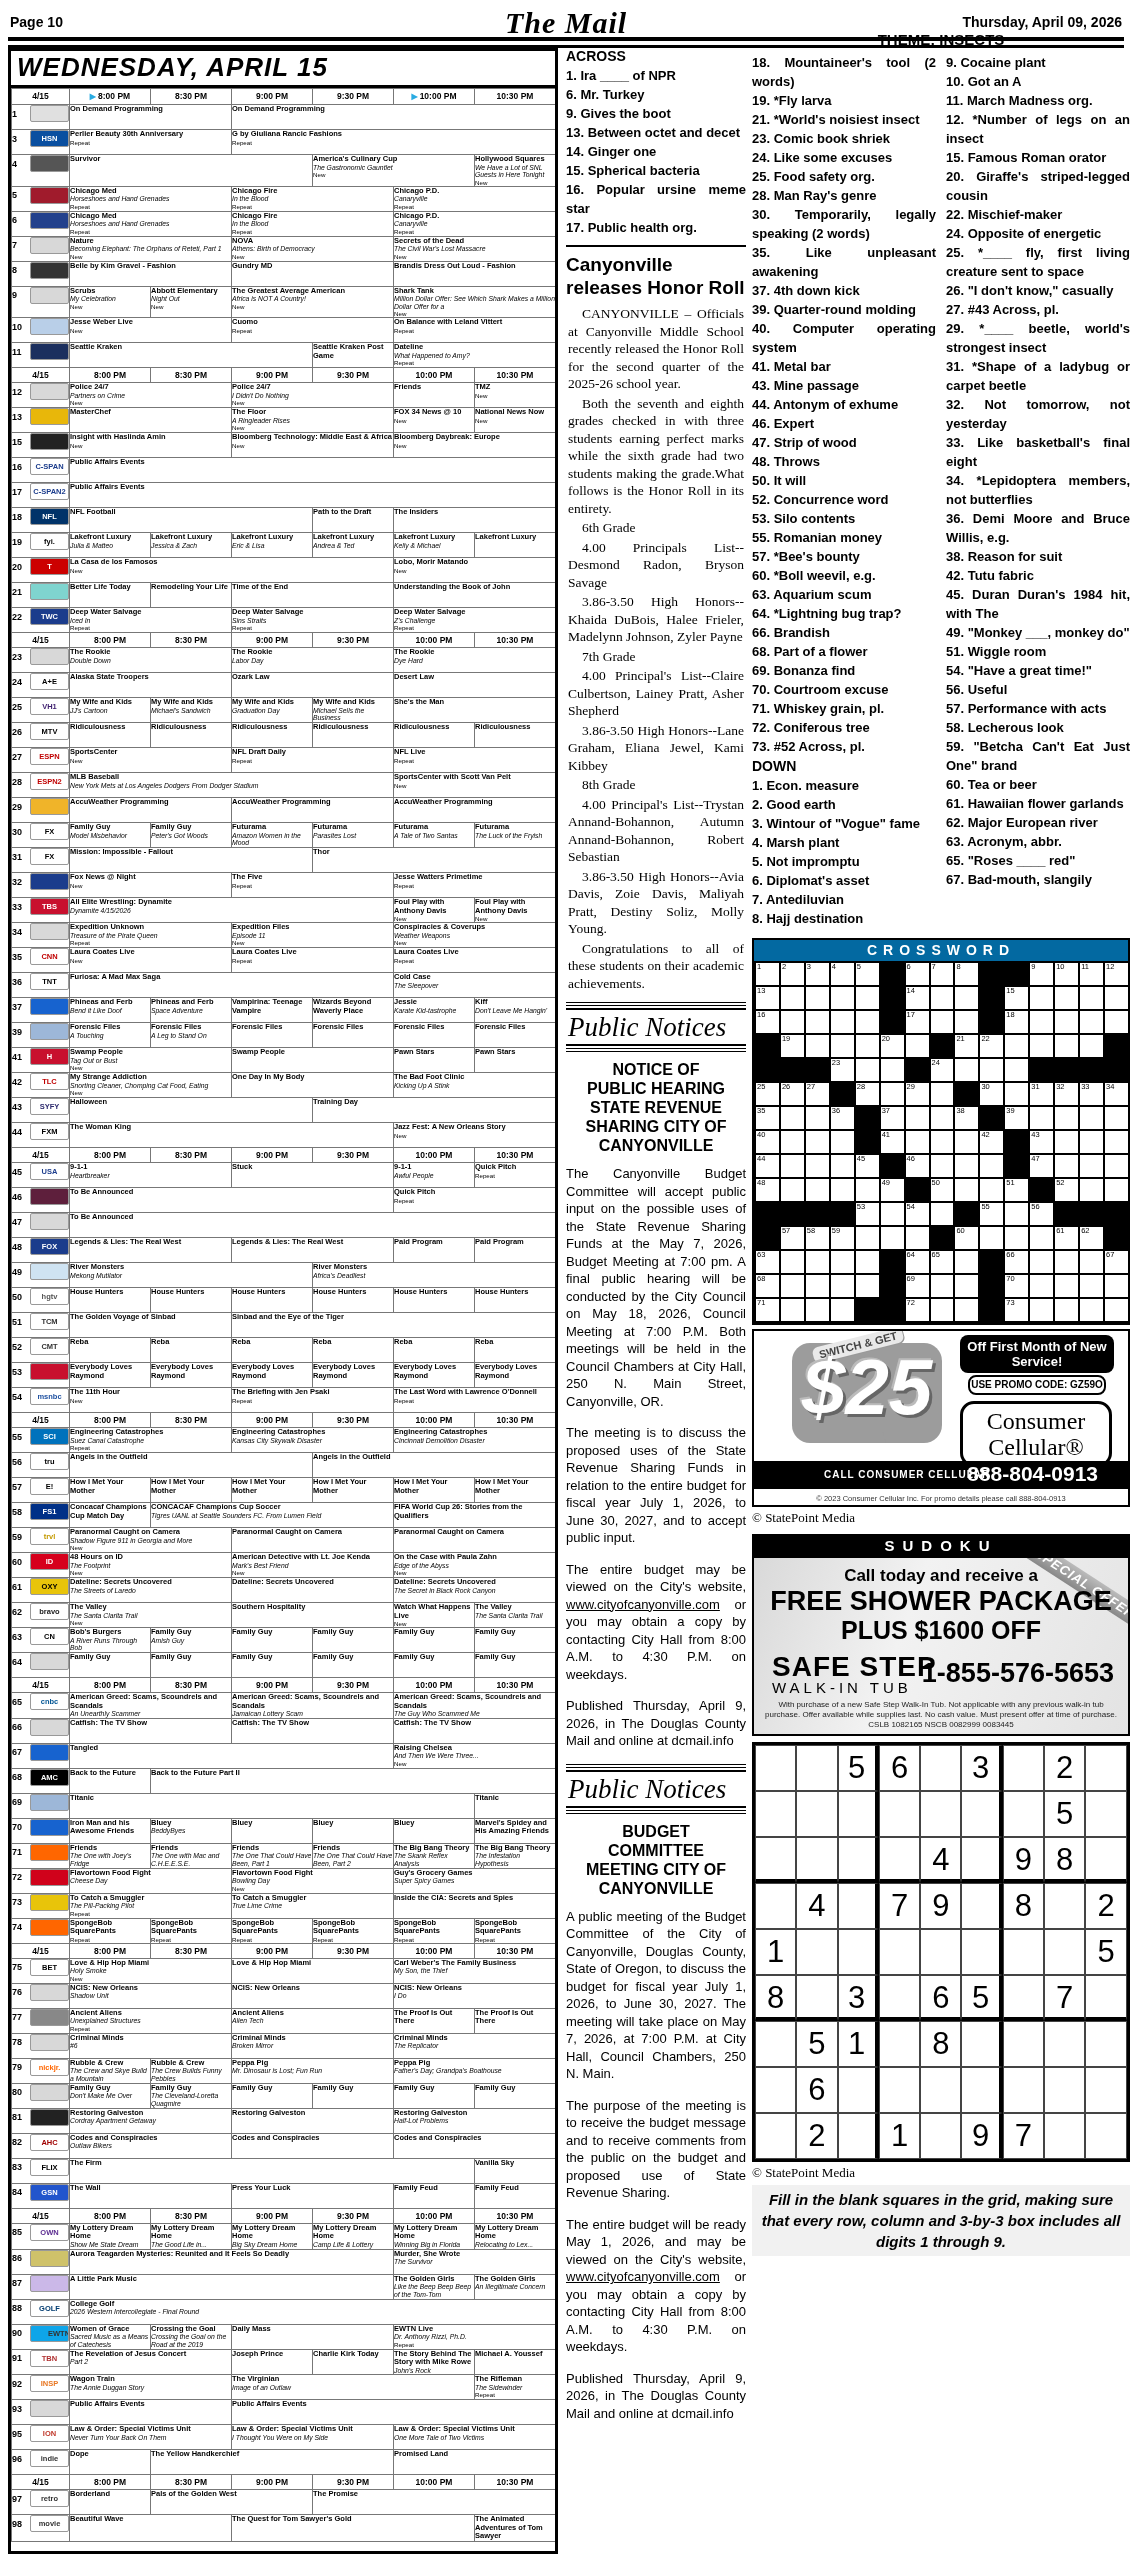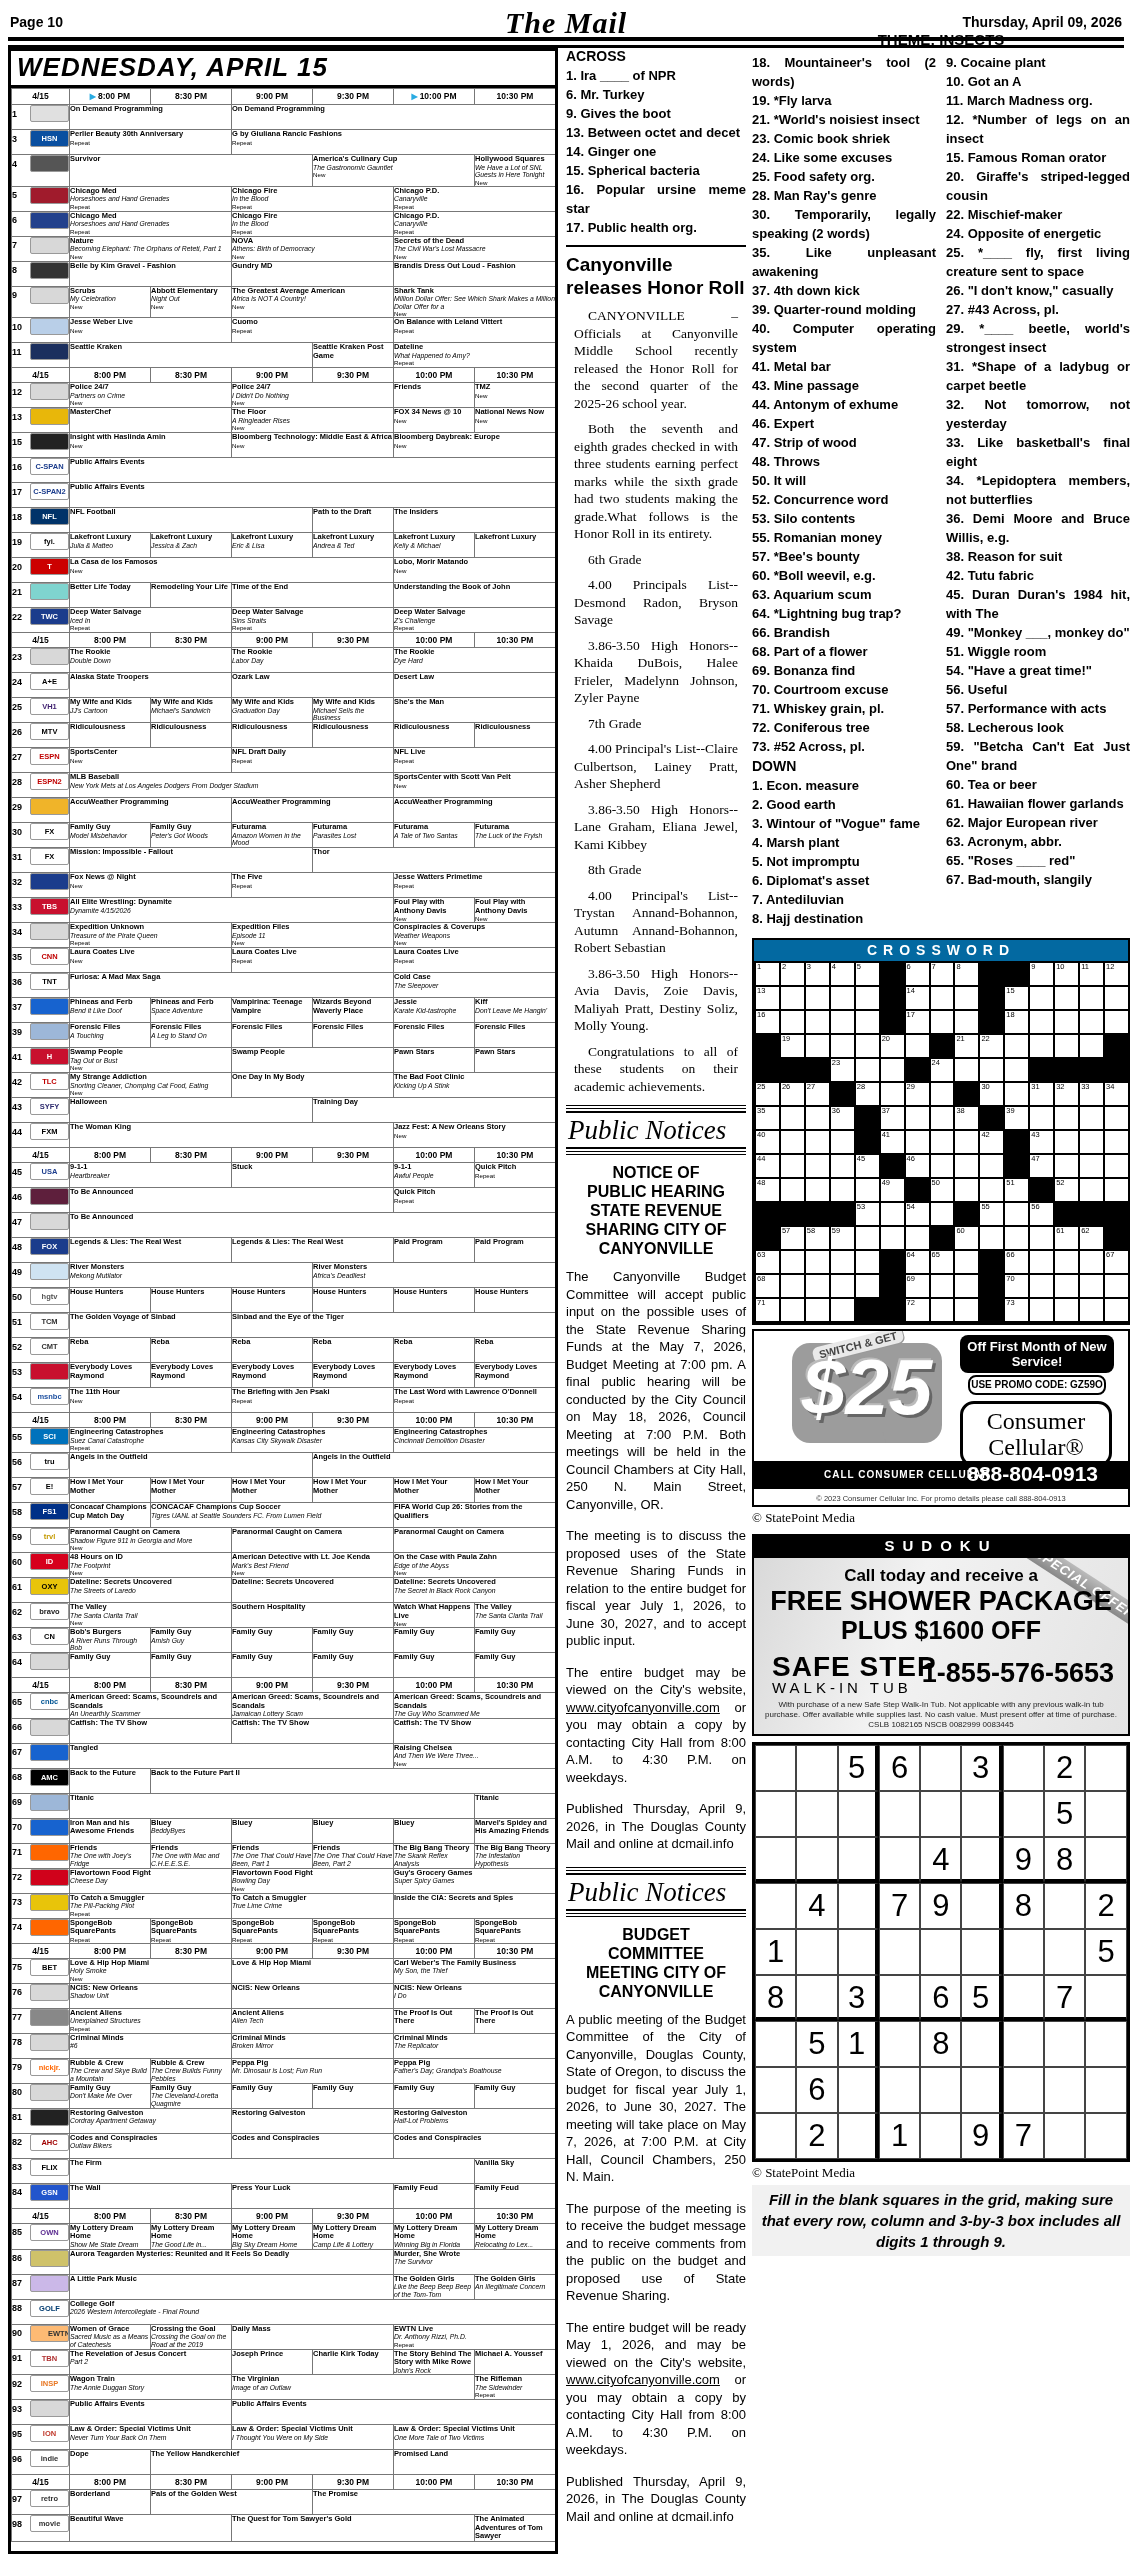--- a/index.html
+++ b/index.html
@@ -35,21 +35,21 @@
   .ps{font:italic 400 6.8px/7.6px "Liberation Sans",sans-serif}
   .ptag{font:400 6.2px/7px "Liberation Sans",sans-serif}
   .play{color:#29abe2;font-size:8px;margin-right:2px}
   
   #midcol{position:absolute;left:566px;top:46px;width:180px}
   .clue{font:700 13px/19px "Liberation Sans",sans-serif;text-align:justify}
   .clue-hd{font:700 14px/20px "Liberation Sans",sans-serif}
   .thin-rule{border-top:2px solid #000;margin:8px 0 6px;width:100%}
   .headline{font:700 19px/23px "Liberation Sans",sans-serif;margin:2px 0 6px}
   .art p{font:400 13.5px/17.5px "Liberation Serif",serif;text-align:justify;
-         margin:8px;text-indent:14px}
+         margin:2px;text-indent:14px}
   .pn-hdr{border-top:4px double #000;border-bottom:4px double #000;
           padding:2px 0;margin:10px 0 8px;
           font:italic 400 27px/32px "Liberation Serif",serif}
   .pn-hdr .inner{border-top:2px solid #000;border-bottom:2px solid #000;display:block;padding:1px 2px}
   .no-title{font:700 16px/19px "Liberation Sans",sans-serif;text-align:center;margin:6px 0 10px;white-space:pre-line}
   .no-body p{font:400 13px/17.5px "Liberation Sans",sans-serif;margin:0 0 14px;text-align:justify}
   
   #rightcol{position:absolute;left:752px;top:31px;width:378px}
   #theme{font:700 15px/18px "Liberation Sans",sans-serif;text-align:center;margin-bottom:4px}
   #cluecols{display:flex;gap:10px}
@@ -1926,21 +1926,21 @@
           </td>
           <td class="pcell" colspan="6">
             <div class="pt">College Golf</div>
             <div class="ps">2026 Western Intercollegiate - Final Round</div>
           </td>
         </tr>
         <tr class="prog">
           <td class="ch">
             <div class="chwrap">
               <span class="chnum">90</span>
-              <span class="chlogo" style="background: #fdba74; color: rgb(51, 51, 51); padding-left: 17px;">EWTN</span>
+              <span class="chlogo" style="background: #0ea5e9; color: rgb(51, 51, 51); padding-left: 17px;">EWTN</span>
             </div>
           </td>
           <td class="pcell" colspan="1">
             <div class="pt">Women of Grace</div>
             <div class="ps">Sacred Music as a Means of Catechesis</div>
           </td>
           <td class="pcell" colspan="1">
             <div class="pt">Crossing the Goal</div>
             <div class="ps">Crossing the Goal on the Road at the 2019</div>
           </td>

